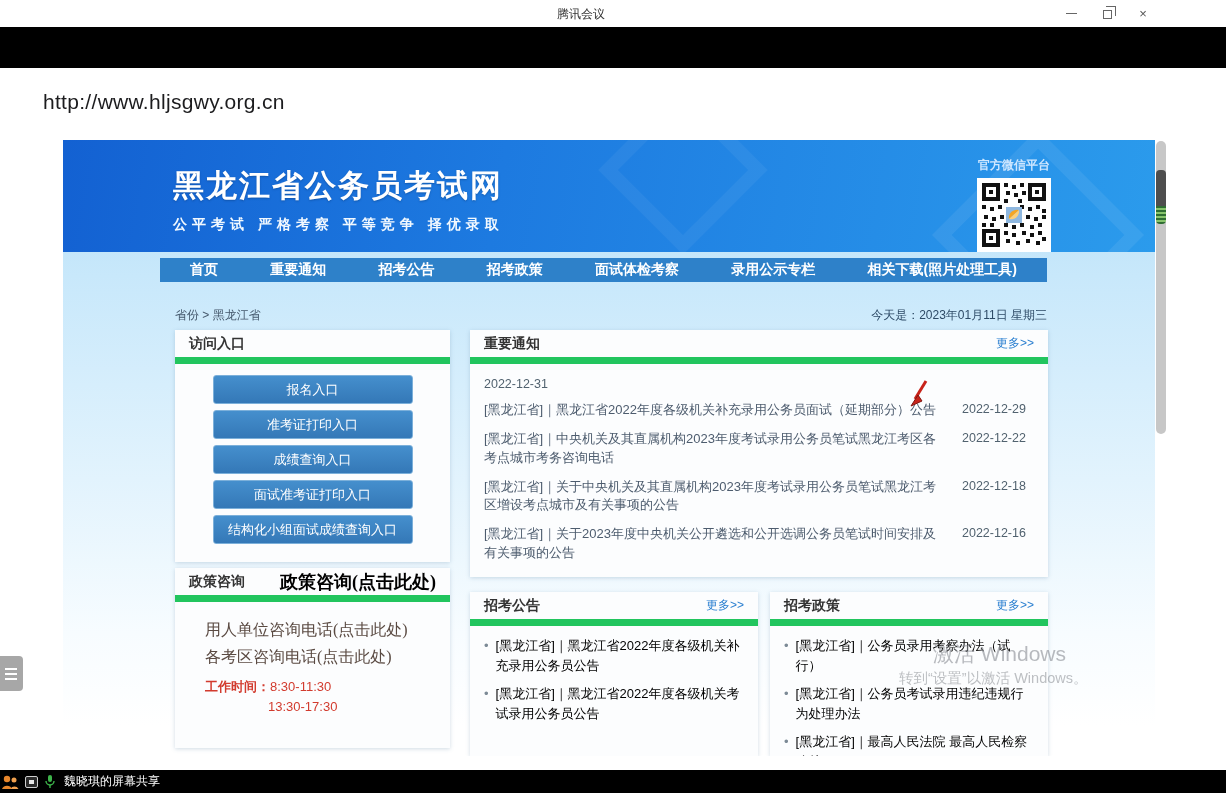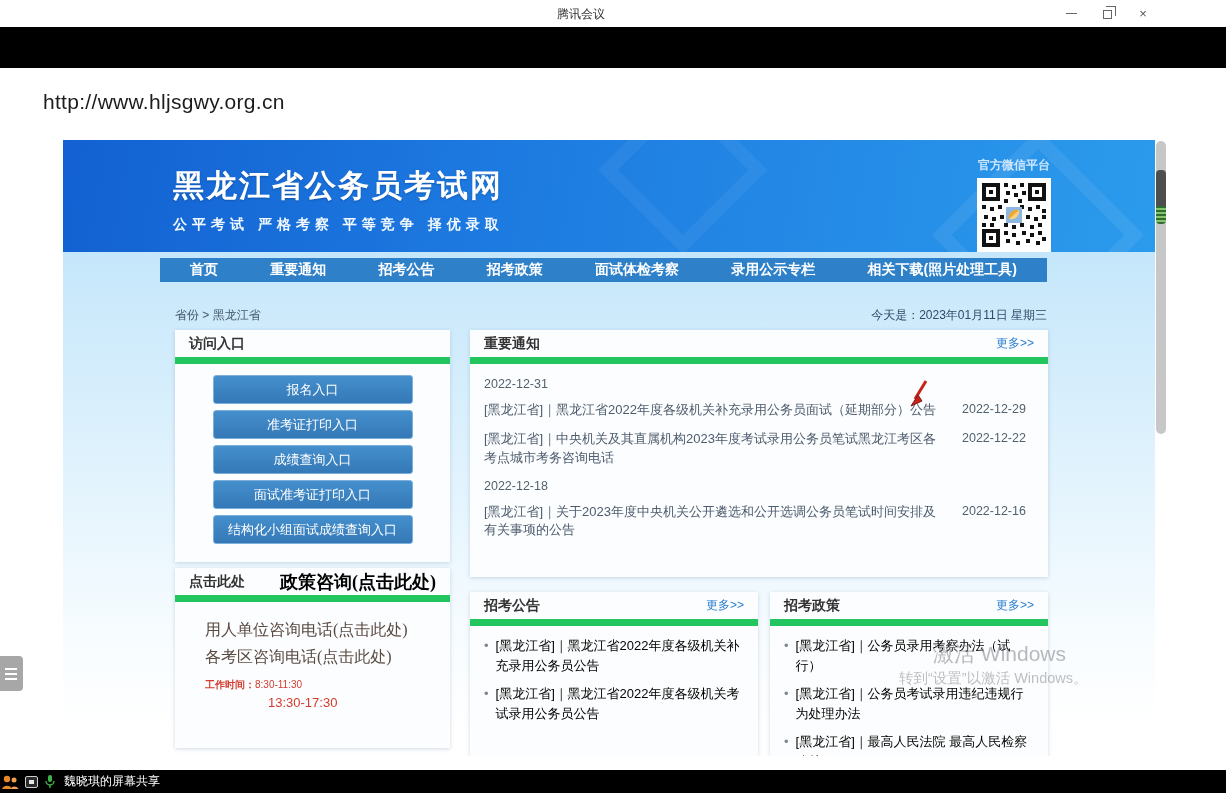--- a/index.html
+++ b/index.html
@@ -50,21 +50,21 @@
 
   .access-card { left:112px; top:190px; width:275px; height:232px; }
   .access-body { padding:11px 0 0; display:flex; flex-direction:column; align-items:center; gap:6px; }
   .access-btn { width:200px; height:29px; background:linear-gradient(180deg,#458fcd,#3478b7); border:1px solid #7cb0da;
                 border-radius:3px; color:#fff; font-size:13px; cursor:pointer; font-family:inherit; }
 
   .consult-card { left:112px; top:428px; width:275px; height:180px; }
   .consult-link { font-size:18px; font-weight:bold; color:#000000; font-family:"Liberation Serif","DejaVu Serif",serif; cursor:pointer; }
   .consult-body { padding:14px 0 0 30px; }
   .consult-line { font-size:16px; color:#5a4a42; font-family:"Liberation Serif","DejaVu Serif",serif; line-height:1.7; cursor:pointer; }
-  .worktime { margin-top:8px; font-size:10px; color:#d23b2e; }
+  .worktime { margin-top:8px; font-size:13px; color:#d23b2e; }
   .worktime b { font-weight:bold; }
   .worktime2 { margin-left:63px; margin-top:3px; font-size:13px; color:#d23b2e; }
 
   .notices-card { left:407px; top:190px; width:578px; height:247px; }
   .notice-list { padding:12px 14px 0; }
   .notice-row { display:flex; margin-bottom:10px; cursor:pointer; }
   .notice-text { flex:1; padding-right:16px; font-size:13px; line-height:1.45; color:#4d5c6e; }
   .notice-date { width:72px; font-size:12.5px; color:#51626f; padding-top:1px; }
 
   .ann-card { left:407px; top:452px; width:288px; height:164px; }
@@ -214,21 +214,21 @@
     <button class="access-btn">报名入口</button>
         <button class="access-btn">准考证打印入口</button>
         <button class="access-btn">成绩查询入口</button>
         <button class="access-btn">面试准考证打印入口</button>
         <button class="access-btn">结构化小组面试成绩查询入口</button>
       </div>
   </div>
 
   <div class="card consult-card">
     <div class="card-head">
-      <span class="card-title">点击此处</span>
+      <span class="card-title">政策咨询</span>
       <span class="consult-link">政策咨询(点击此处)</span>
     </div>
     <div class="consult-body">
       <div class="consult-line">用人单位咨询电话(点击此处)</div>
       <div class="consult-line">各考区咨询电话(点击此处)</div>
       <div class="worktime"><b>工作时间：</b><span>8:30-11:30</span></div>
       <div class="worktime2">13:30-17:30</div>
     </div>
   </div>
 
@@ -247,20 +247,21 @@
           <span class="notice-text">[黑龙江省]｜黑龙江省2022年度各级机关补充录用公务员面试（延期部分）公告</span>
           <span class="notice-date">2022-12-29</span>
         </div>
 
         <div class="notice-row">
           <span class="notice-text">[黑龙江省]｜中央机关及其直属机构2023年度考试录用公务员笔试黑龙江考区各考点城市考务咨询电话</span>
           <span class="notice-date">2022-12-22</span>
         </div>
 
         <div class="notice-row">
+          <span class="notice-text">[黑龙江省]｜关于中央机关及其直属机构2023年度考试录用公务员笔试黑龙江考区增设考点城市及有关事项的公告</span>
           <span class="notice-date">2022-12-18</span>
         </div>
 
         <div class="notice-row">
           <span class="notice-text">[黑龙江省]｜关于2023年度中央机关公开遴选和公开选调公务员笔试时间安排及有关事项的公告</span>
           <span class="notice-date">2022-12-16</span>
         </div>
       </div>
   </div>
 

